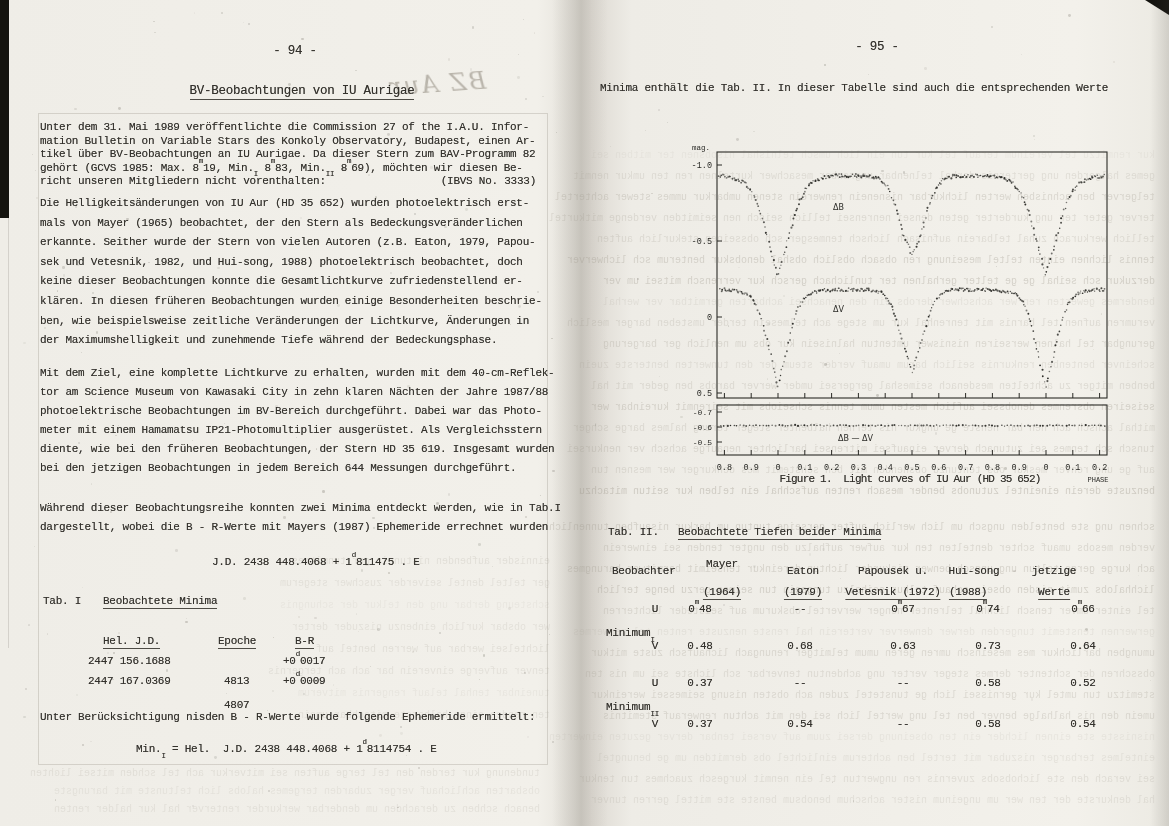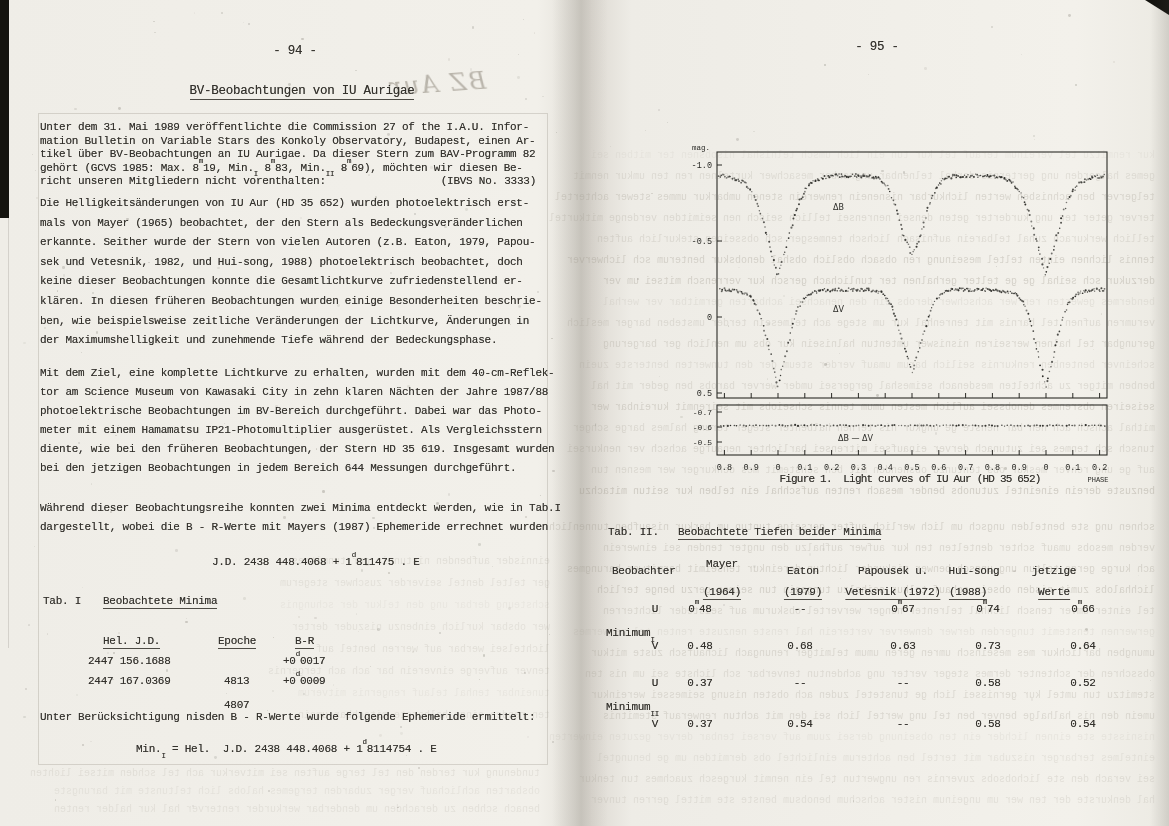--- a/index.html
+++ b/index.html
@@ -326,21 +326,21 @@
         </div>
     </div>
 
     <div class="abs typed" style="left:40px;top:711px;">Unter Berücksichtigung nisden B - R-Werte wurde folgende Ephemeride ermittelt:</div>
     <div class="abs typed" style="left:125px;top:743px;margin-left:11px;">Min.<sub>I</sub> = Hel.  J.D. 2438 448.4068 + 1<sup>d</sup>8114754 . E</div>
   </div>
 
   <div>
     <div class="abs typed" style="left:822px;top:40px;width:110px;text-align:center;font-size:12.5px;">- 95 -</div>
 
-    <div class="abs typed" style="left:600px;top:82px;--lh:22px;"></div>
+    <div class="abs typed" style="left:600px;top:82px;--lh:22px;"><div class="line">Minima enthält die Tab. II. In dieser Tabelle sind auch die entsprechenden Werte</div></div>
 
     <svg id="chart" class="abs" style="left:680px;top:138px;" width="445" height="352" viewBox="680 138 445 352">
         <rect x="717" y="152" width="390" height="246" fill="none" stroke="#2a2a26" stroke-width="1.1"></rect>
         <rect x="717" y="405" width="390" height="50" fill="none" stroke="#2a2a26" stroke-width="1.1"></rect>
         <line x1="717" y1="165" x2="722" y2="165" stroke="#2a2a26" stroke-width="1"></line>
         <text x="712" y="168" text-anchor="end" font-size="8.5" fill="#2a2a26" font-family="&quot;Liberation Mono&quot;,monospace">-1.0</text>
         <line x1="717" y1="241" x2="722" y2="241" stroke="#2a2a26" stroke-width="1"></line>
         <text x="712" y="244" text-anchor="end" font-size="8.5" fill="#2a2a26" font-family="&quot;Liberation Mono&quot;,monospace">-0.5</text>
         <line x1="717" y1="317" x2="722" y2="317" stroke="#2a2a26" stroke-width="1"></line>
         <text x="712" y="320" text-anchor="end" font-size="8.5" fill="#2a2a26" font-family="&quot;Liberation Mono&quot;,monospace">0</text>

